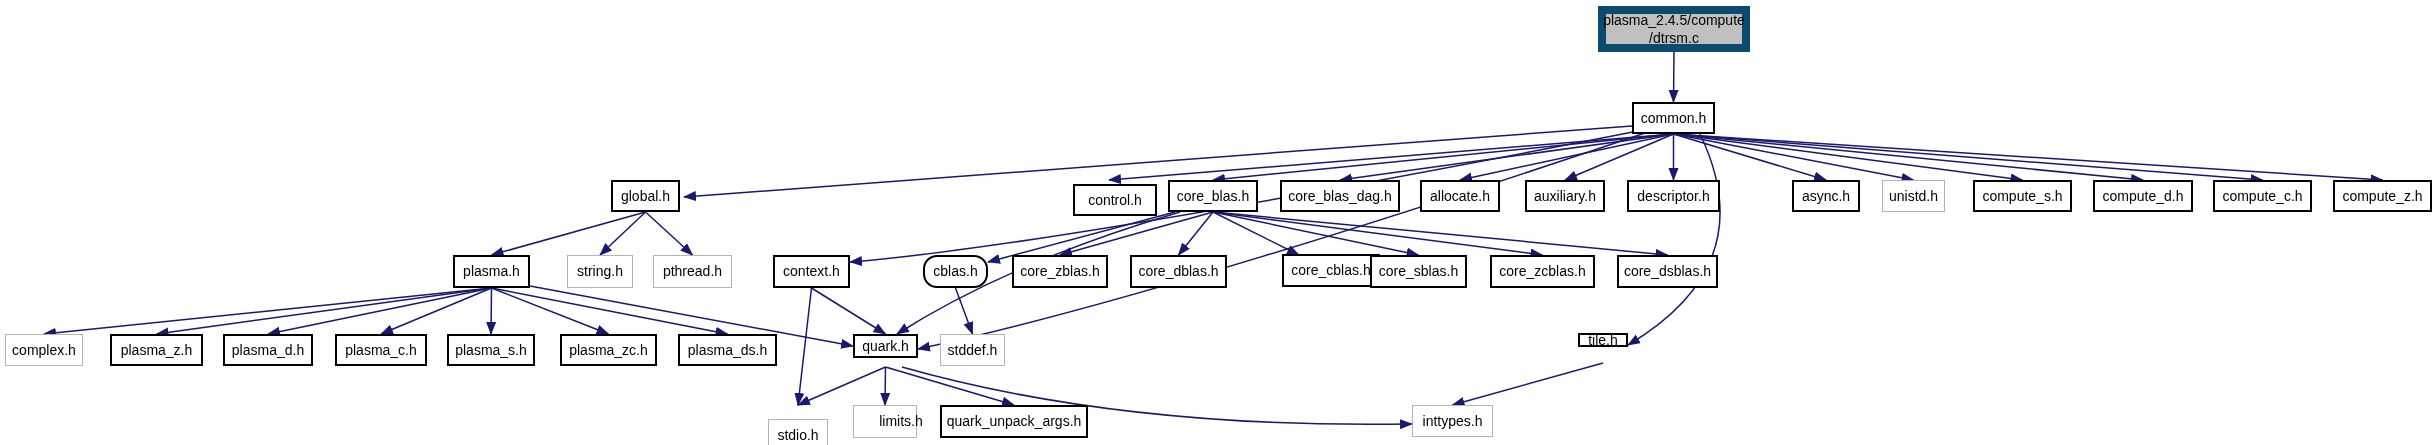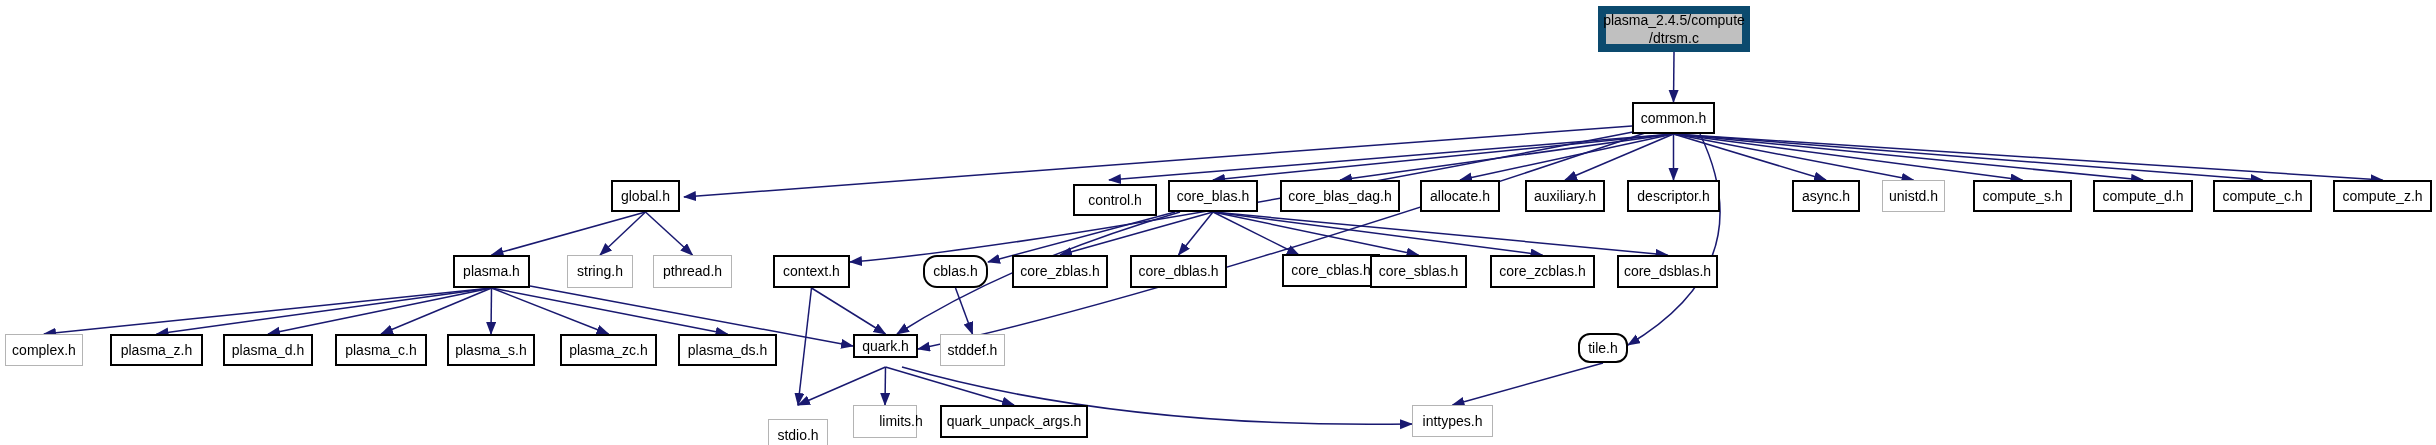--- a/index.html
+++ b/index.html
@@ -102,18 +102,18 @@
     <div class="node linked" style="left: 1617px; top: 255px; width: 101px; height: 33px;">core_dsblas.h</div>
     <div class="node plain" style="left: 5px; top: 334px; width: 78px; height: 32px;">complex.h</div>
     <div class="node linked" style="left: 110px; top: 334px; width: 93px; height: 32px;">plasma_z.h</div>
     <div class="node linked" style="left: 223px; top: 334px; width: 90px; height: 32px;">plasma_d.h</div>
     <div class="node linked" style="left: 335px; top: 334px; width: 92px; height: 32px;">plasma_c.h</div>
     <div class="node linked" style="left: 447px; top: 334px; width: 88px; height: 32px;">plasma_s.h</div>
     <div class="node linked" style="left: 560px; top: 334px; width: 97px; height: 32px;">plasma_zc.h</div>
     <div class="node linked" style="left: 678px; top: 334px; width: 99px; height: 32px;">plasma_ds.h</div>
     <div class="node linked" style="left: 853px; top: 334px; width: 65px; height: 24px;">quark.h</div>
     <div class="node plain" style="left: 940px; top: 334px; width: 65px; height: 32px;">stddef.h</div>
-    <div class="node linked" style="left: 1578px; top: 333px; width: 50px; height: 30px; border-radius: 12px;">tile.h</div>
+    <div class="node linked" style="left: 1578px; top: 333px; width: 50px; height: 14px;">tile.h</div>
     <div class="node plain" style="left: 768px; top: 405px; width: 60px; height: 33px; margin-top: 14px;">stdio.h</div>
     <div class="node plain" style="left: 853px; top: 405px; width: 64px; height: 33px; padding-left: 32px;">limits.h</div>
     <div class="node linked" style="left: 940px; top: 405px; width: 148px; height: 33px;">quark_unpack_args.h</div>
     <div class="node plain" style="left: 1412px; top: 405px; width: 81px; height: 32px;">inttypes.h</div>
   </div>
 
 </body></html>

